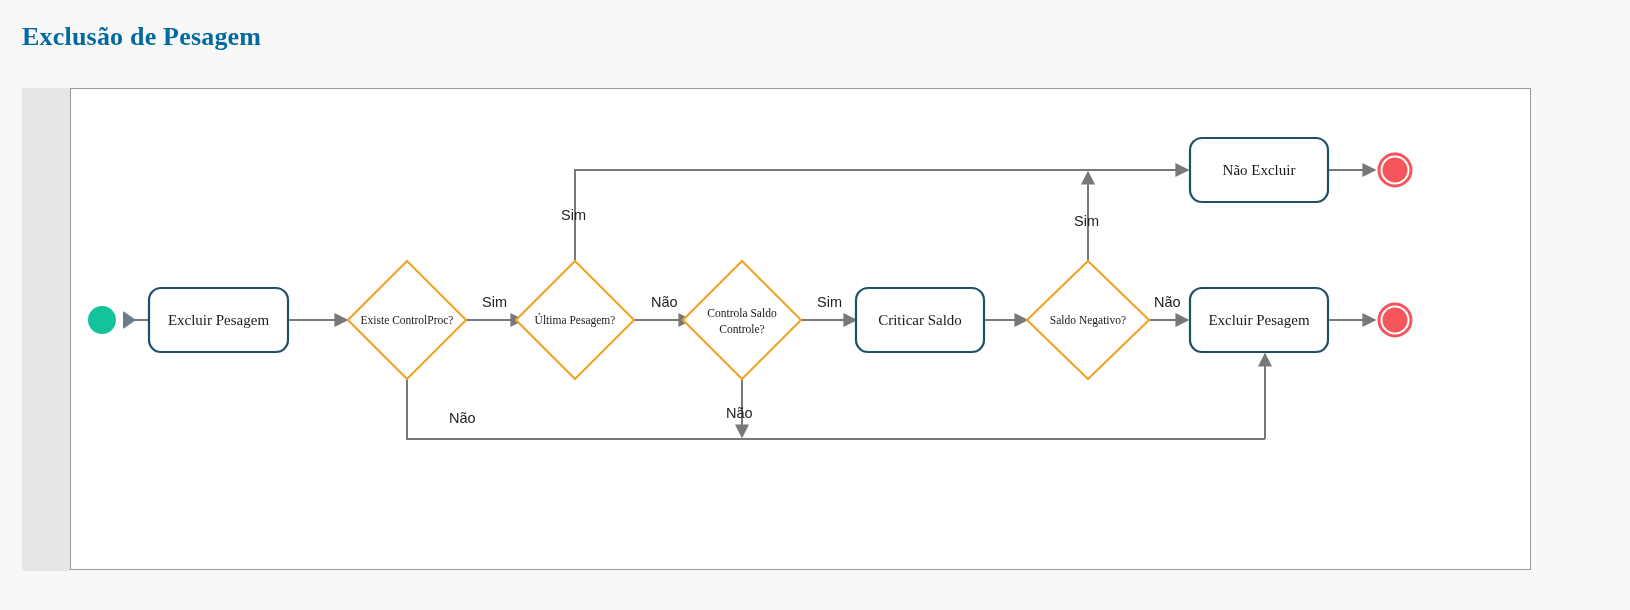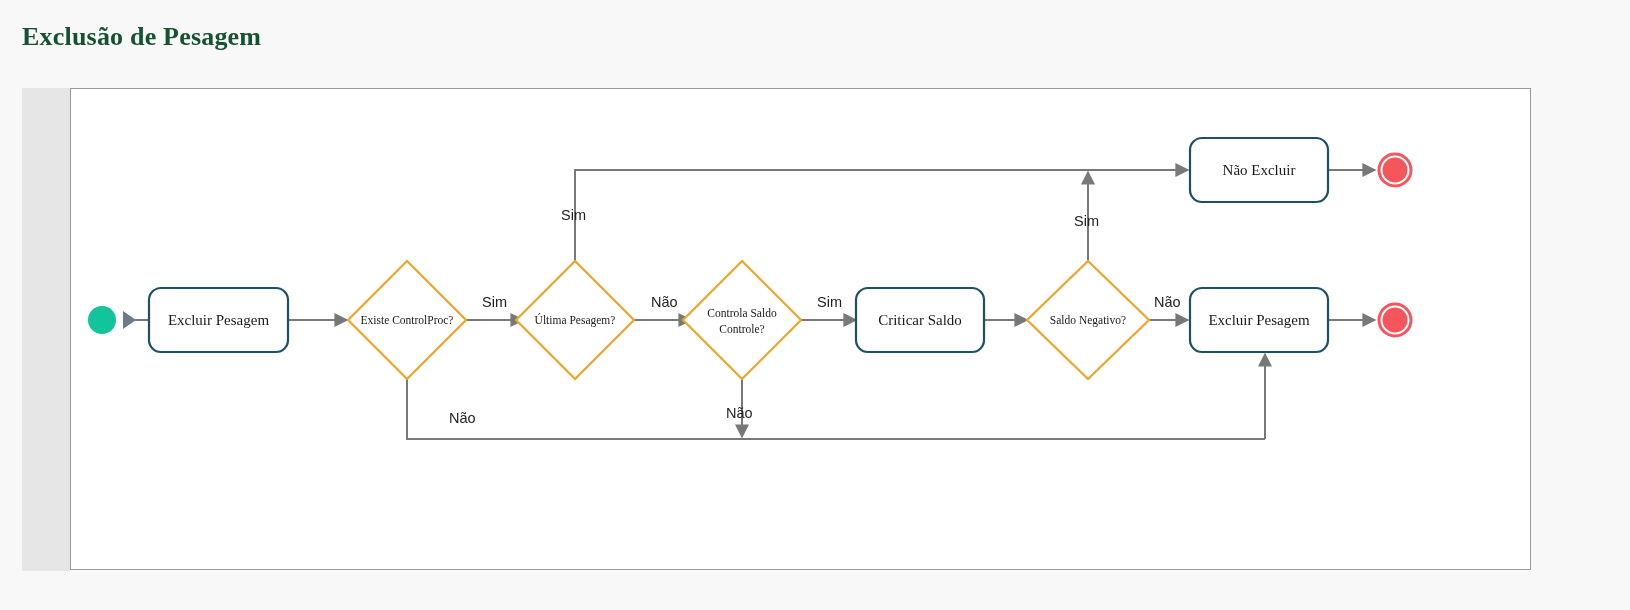--- a/index.html
+++ b/index.html
@@ -17,21 +17,21 @@
     height: 610px;
     background: #f8f8f8;
   }
   #page-title {
     position: absolute;
     left: 22px;
     top: 22px;
     font-family: "Liberation Serif", serif;
     font-weight: bold;
     font-size: 26px;
-    color: #14532d;
+    color: #0369a1;
     letter-spacing: 0.2px;
     white-space: nowrap;
   }
   #canvas-frame {
     position: absolute;
     left: 22px;
     top: 88px;
     width: 1510px;
     height: 483px;
   }

